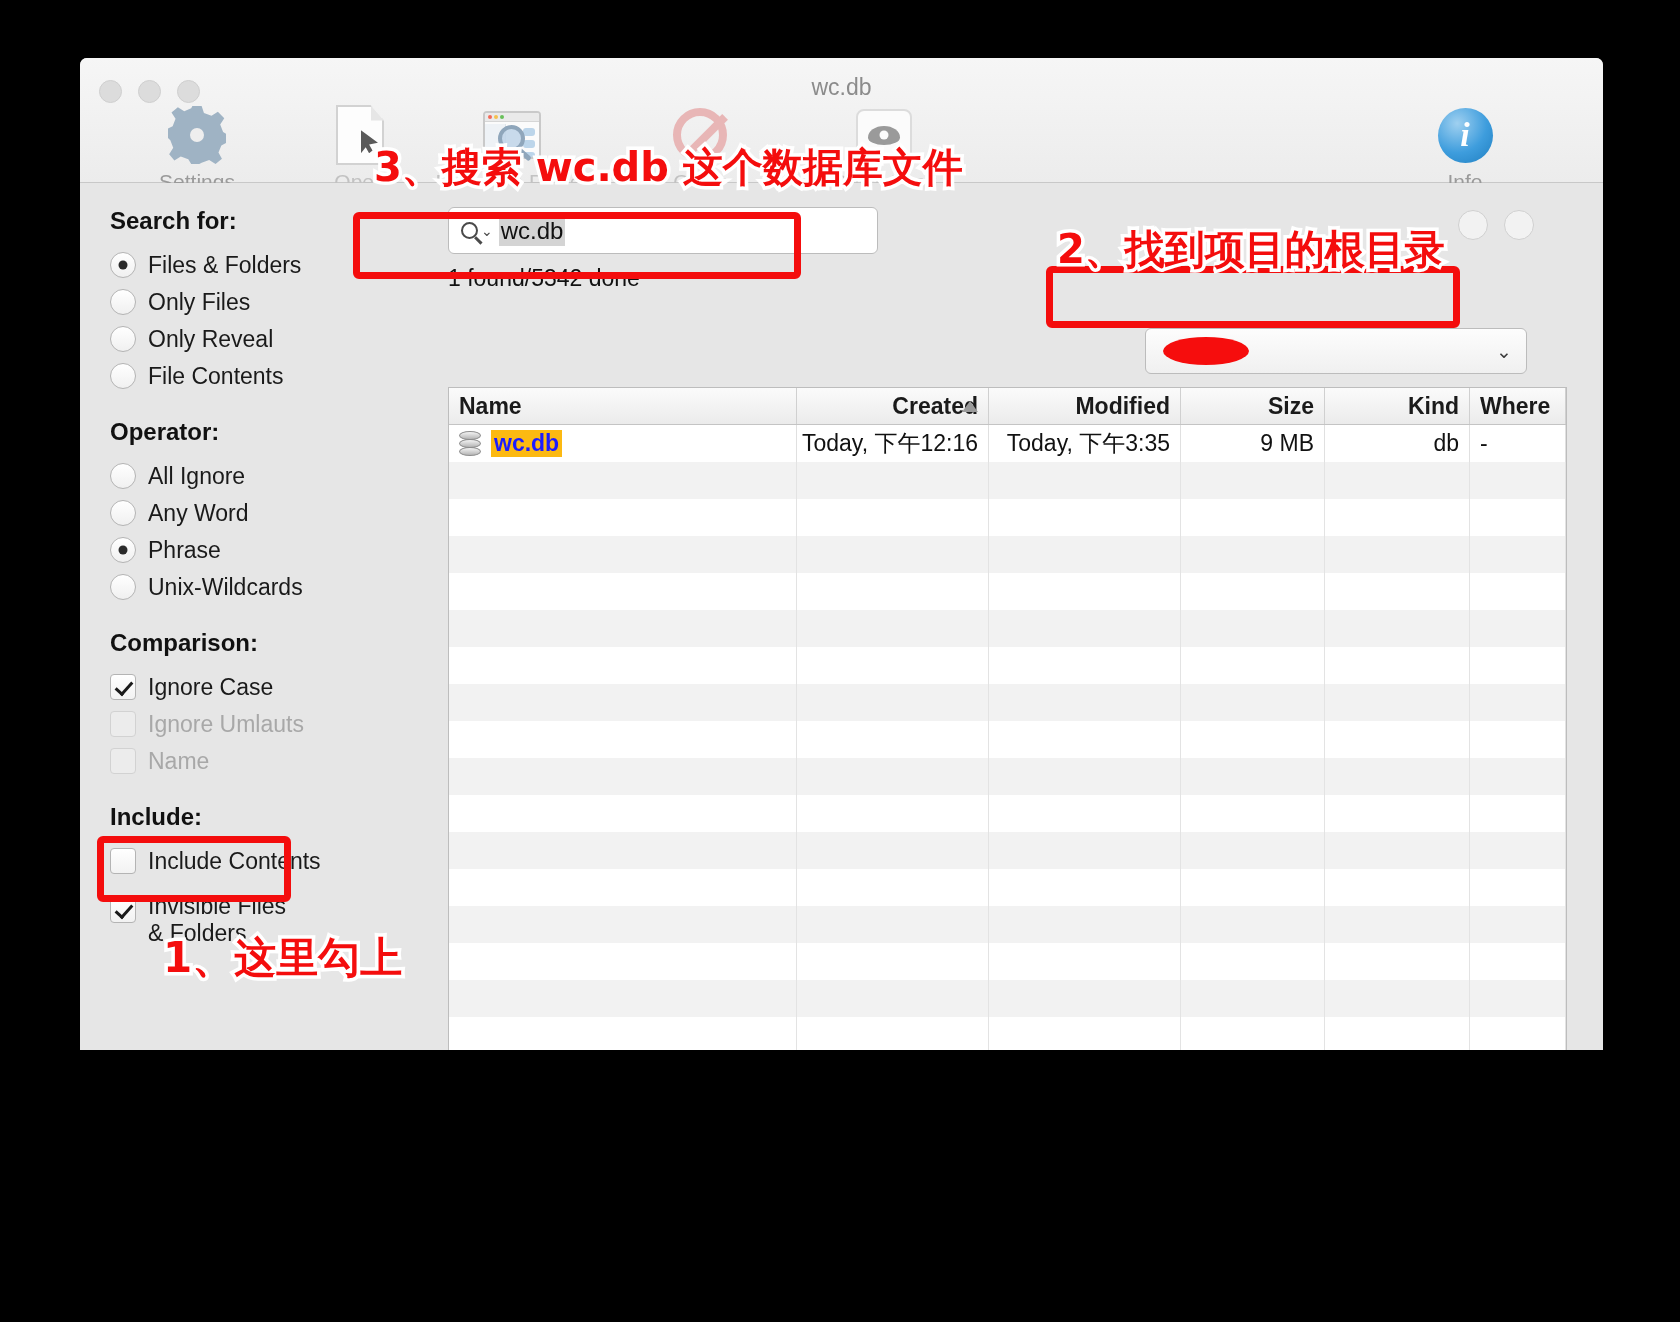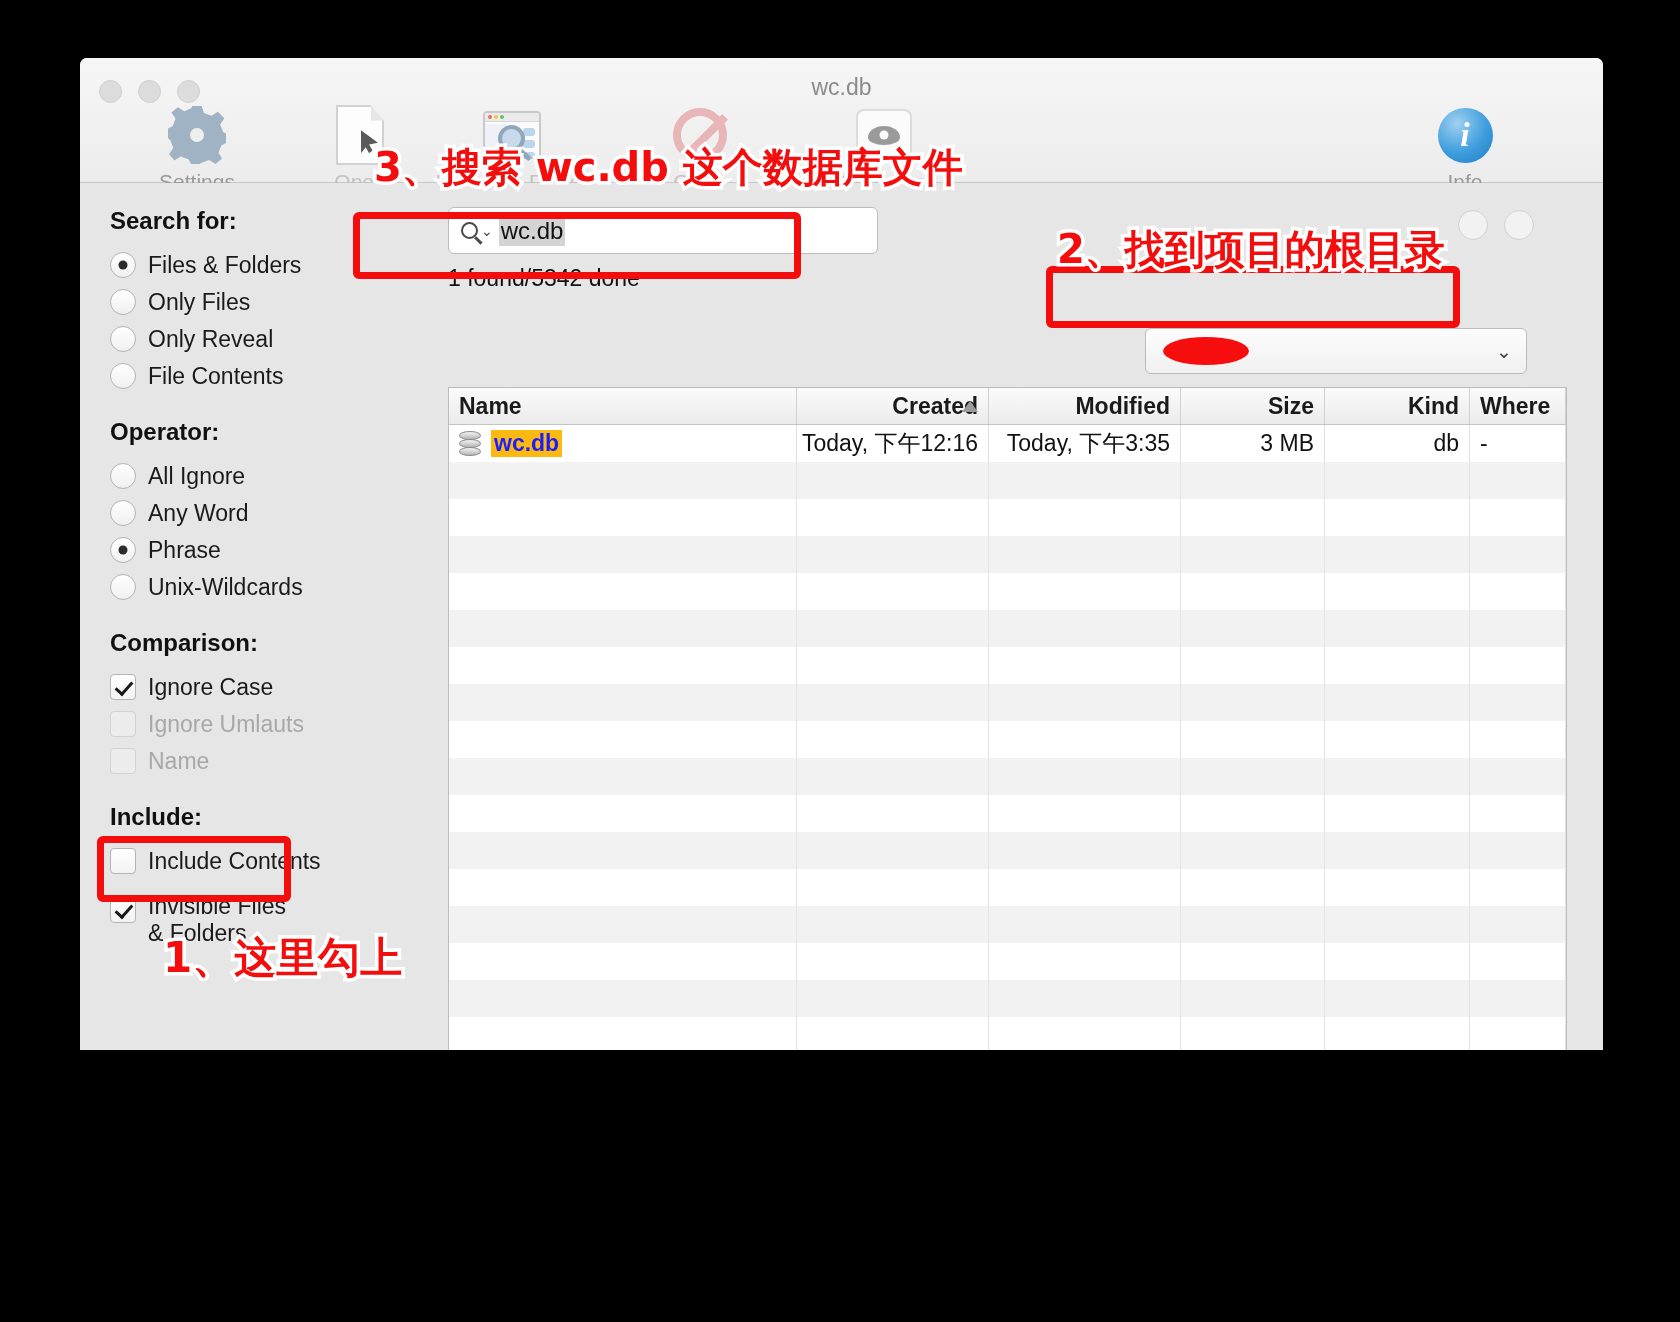--- a/index.html
+++ b/index.html
@@ -623,21 +623,21 @@
             <div class="td left" style="width:348px;">
               <div class="dbico">
                 <div class="ring r1"></div>
                   <div class="ring r2"></div>
                   <div class="ring r3"></div>
               </div>
               <span class="fname">wc.db</span>
             </div>
             <div class="td right" style="width:192px;">Today, 下午12:16</div>
             <div class="td right" style="width:192px;">Today, 下午3:35</div>
-            <div class="td right" style="width:144px;">3 MB</div>
+            <div class="td right" style="width:144px;">9 MB</div>
             <div class="td right" style="width:145px;">db</div>
             <div class="td left" style="width:96px;">-</div>
           </div>
           <div id="emptyrows">
               <div class="trow empty alt">
                 <div class="td" style="width: 348px;"></div>
                 <div class="td" style="width: 192px;"></div>
                 <div class="td" style="width: 192px;"></div>
                 <div class="td" style="width: 144px;"></div>
                 <div class="td" style="width: 145px;"></div>

